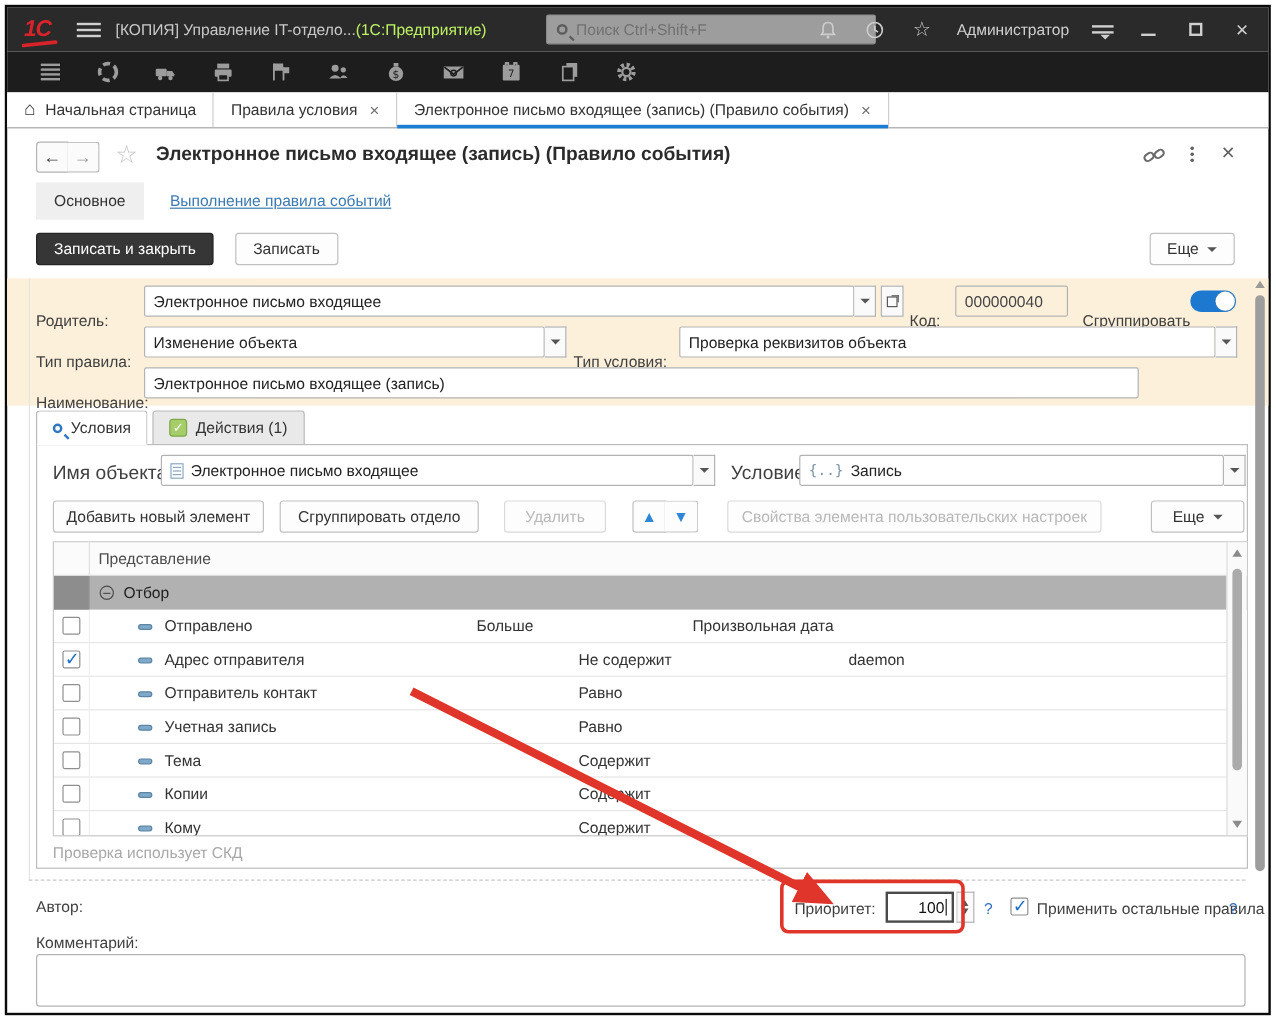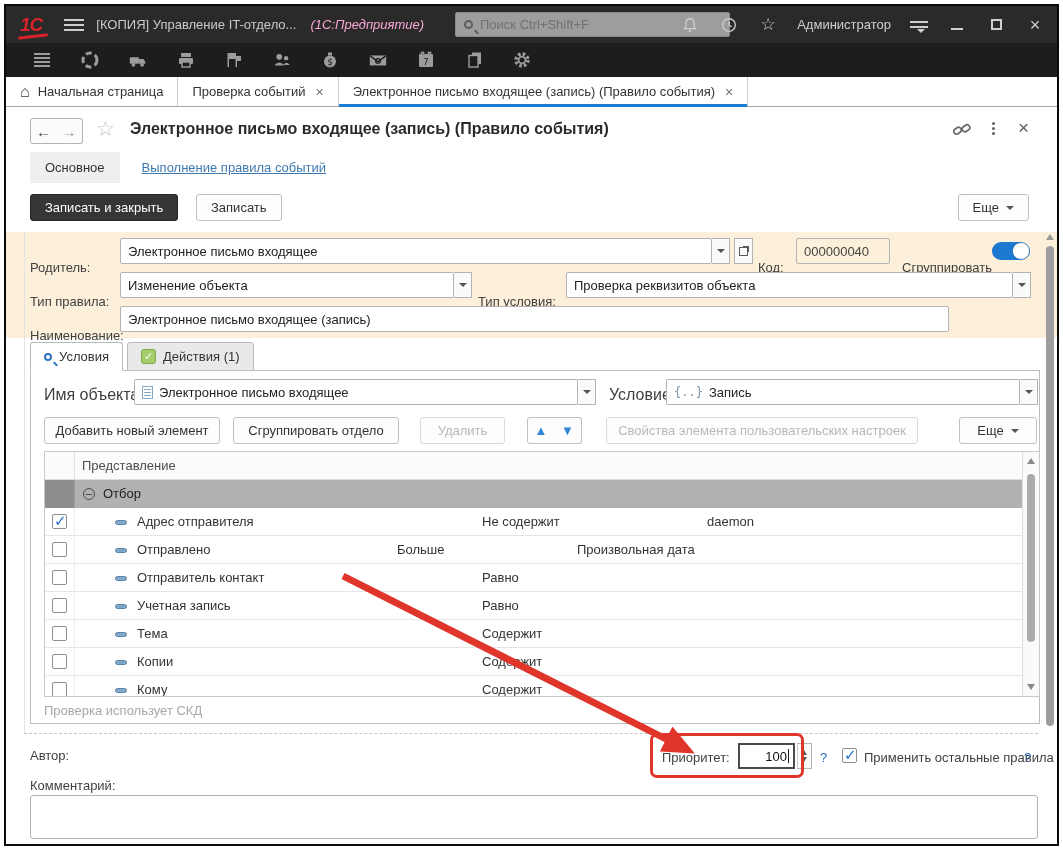--- a/index.html
+++ b/index.html
@@ -8,21 +8,21 @@
   .window { position:absolute; left:4px; top:4px; right:4px; bottom:4px; border:2px solid #0a0a0a; background:#fff; }
   .inner { position:absolute; inset:0; }
 
   
   .titlebar { position:absolute; left:0; top:0; right:0; height:37px; background:#2a2a2a; display:flex; align-items:center; color:#c9c9c9; font-size:13px; }
   .logo { margin-left:14px; color:#d8232a; font-weight:bold; font-style:italic; font-size:19px; position:relative; letter-spacing:-1px; }
   .logo i { position:absolute; left:-2px; bottom:-2px; width:30px; height:3px; background:#d8232a; border-radius:2px; transform:rotate(-6deg); }
   .hamburger { margin-left:22px; width:20px; cursor:pointer; }
   .hamburger i { display:block; height:2px; background:#cfcfcf; margin:3px 0; }
   .tb-title { margin-left:12px; white-space:nowrap; }
-  .tb-app { margin-left:14px; color:#f9a8d4; white-space:nowrap;font-style:italic; }
+  .tb-app { color:#bef264; white-space:nowrap; }
   .search { position:absolute; left:449px; top:6px; width:275px; height:25px; background:#9d9d9d; border:1px solid #8a8a8a; border-radius:2px; display:flex; align-items:center; color:#6e6e6e; }
   .mag { width:9px; height:9px; border:2px solid #5d5d5d; border-radius:50%; margin:0 7px 0 8px; position:relative; }
   .mag::after { content:""; position:absolute; width:5px; height:2px; background:#5d5d5d; left:8px; top:9px; transform:rotate(45deg); }
   .search-ph { font-size:13px; color:#717171; }
   .tb-right { position:absolute; right:12px; top:0; height:37px; display:flex; align-items:center; gap:19px; }
   .tb-ic { width:20px; height:20px; display:flex; align-items:center; justify-content:center; color:#cdcdcd; font-size:17px; cursor:pointer; }
   .user-name { font-size:13px; color:#cfcfcf; }
   .svc { position:relative; width:18px; height:14px; cursor:pointer; }
   .svc i { display:block; height:2px; background:#cfcfcf; margin:3px 0; }
   .svc .svc-caret { position:absolute; right:3px; bottom:-4px; width:0; height:0; border-left:4px solid transparent; border-right:4px solid transparent; border-top:4px solid #cfcfcf; background:none; }
@@ -285,21 +285,21 @@
             </svg>
           </span>
       </div>
 
       <div class="tabbar">
         <div class="tab">
           <span class="home-ic">⌂</span>
           <span>Начальная страница</span>
         </div>
         <div class="tab">
-          <span>Проверка событий</span>
+          <span>Правила условия</span>
           <span class="tab-x">×</span>
         </div>
         <div class="tab active">
           <span>Электронное письмо входящее (запись) (Правило события)</span>
           <span class="tab-x">×</span>
         </div>
       </div>
 
       <div class="doc-header">
         <div class="nav-btn nav-back">←</div>
@@ -411,35 +411,35 @@
           <div class="t-head">
             <span class="sel"></span>
             <span class="hd">Представление</span>
           </div>
           <div class="t-group">
             <span class="sel"></span>
             <span class="minus-circ"></span>
             <span class="g-label">Отбор</span>
           </div>
           <div class="t-body">
+              <div class="cond-row row-0">
+                <span class="sel"></span>
+                <span class="cb"></span>
+                <span class="dash-ic"></span>
+                <span class="c-label">Отправлено</span>
+                <span class="c-comp">Больше</span>
+                <span class="c-val">Произвольная дата</span>
+              </div>
               <div class="cond-row row-1">
                 <span class="sel"></span>
                 <span class="cb checked"></span>
                 <span class="dash-ic"></span>
                 <span class="c-label">Адрес отправителя</span>
                 <span class="c-comp">Не содержит</span>
                 <span class="c-val">daemon</span>
-              </div>
-              <div class="cond-row row-0">
-                <span class="sel"></span>
-                <span class="cb"></span>
-                <span class="dash-ic"></span>
-                <span class="c-label">Отправлено</span>
-                <span class="c-comp">Больше</span>
-                <span class="c-val">Произвольная дата</span>
               </div>
               <div class="cond-row row-2">
                 <span class="sel"></span>
                 <span class="cb"></span>
                 <span class="dash-ic"></span>
                 <span class="c-label">Отправитель контакт</span>
                 <span class="c-comp">Равно</span>
                 <span class="c-val"></span>
               </div>
               <div class="cond-row row-3">

